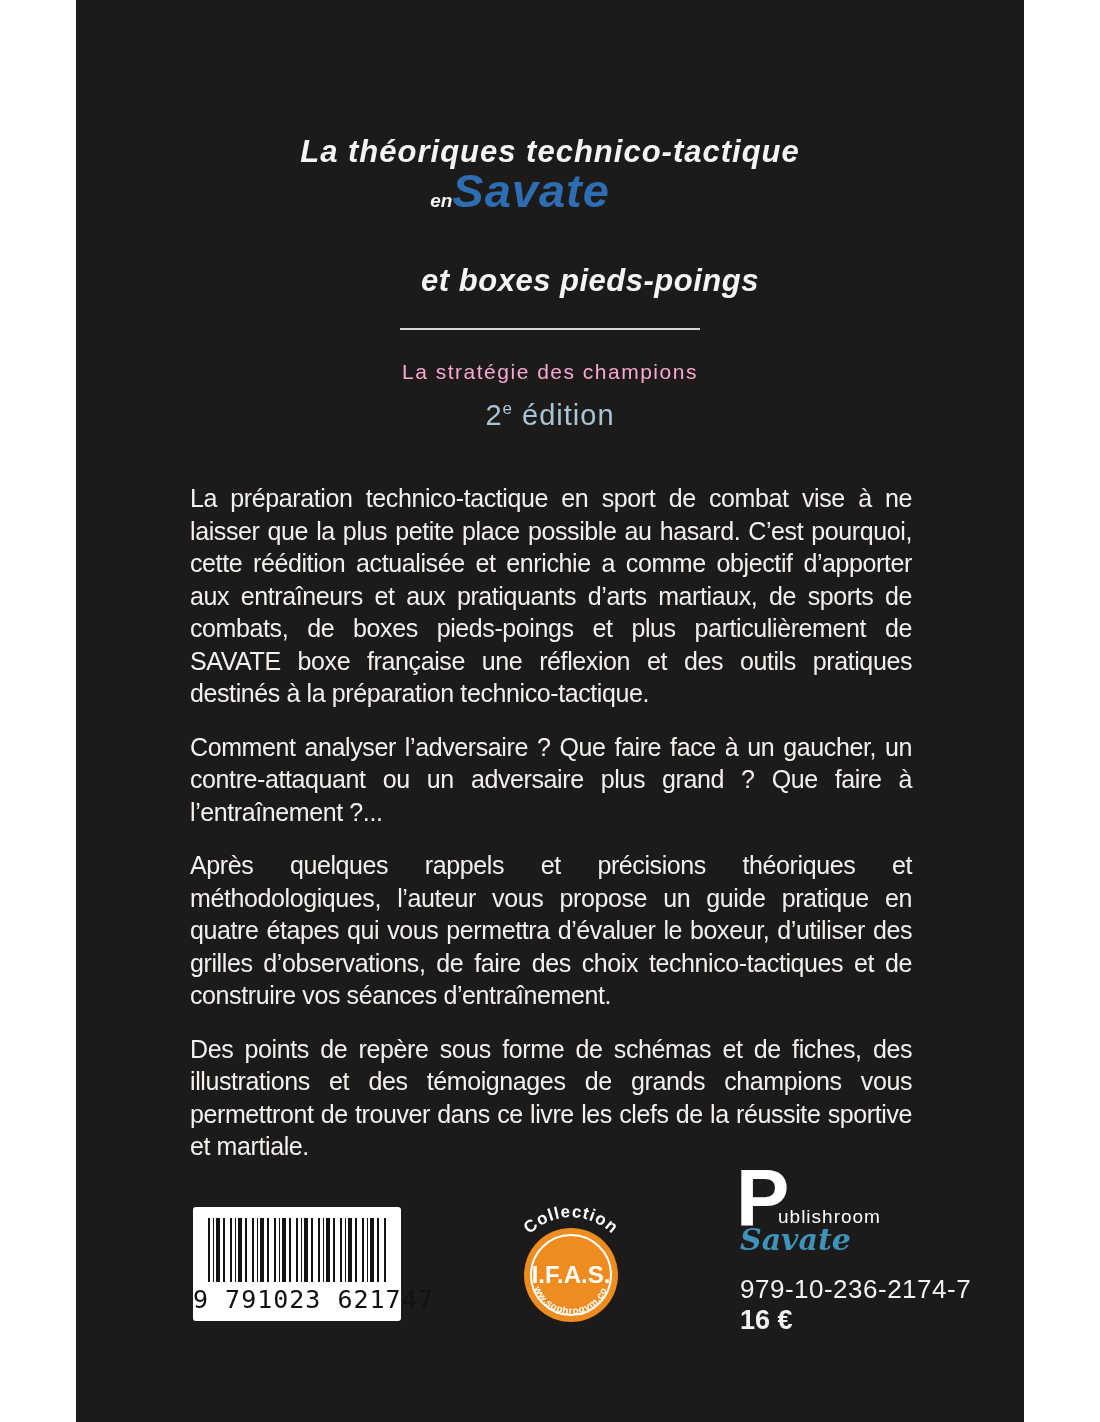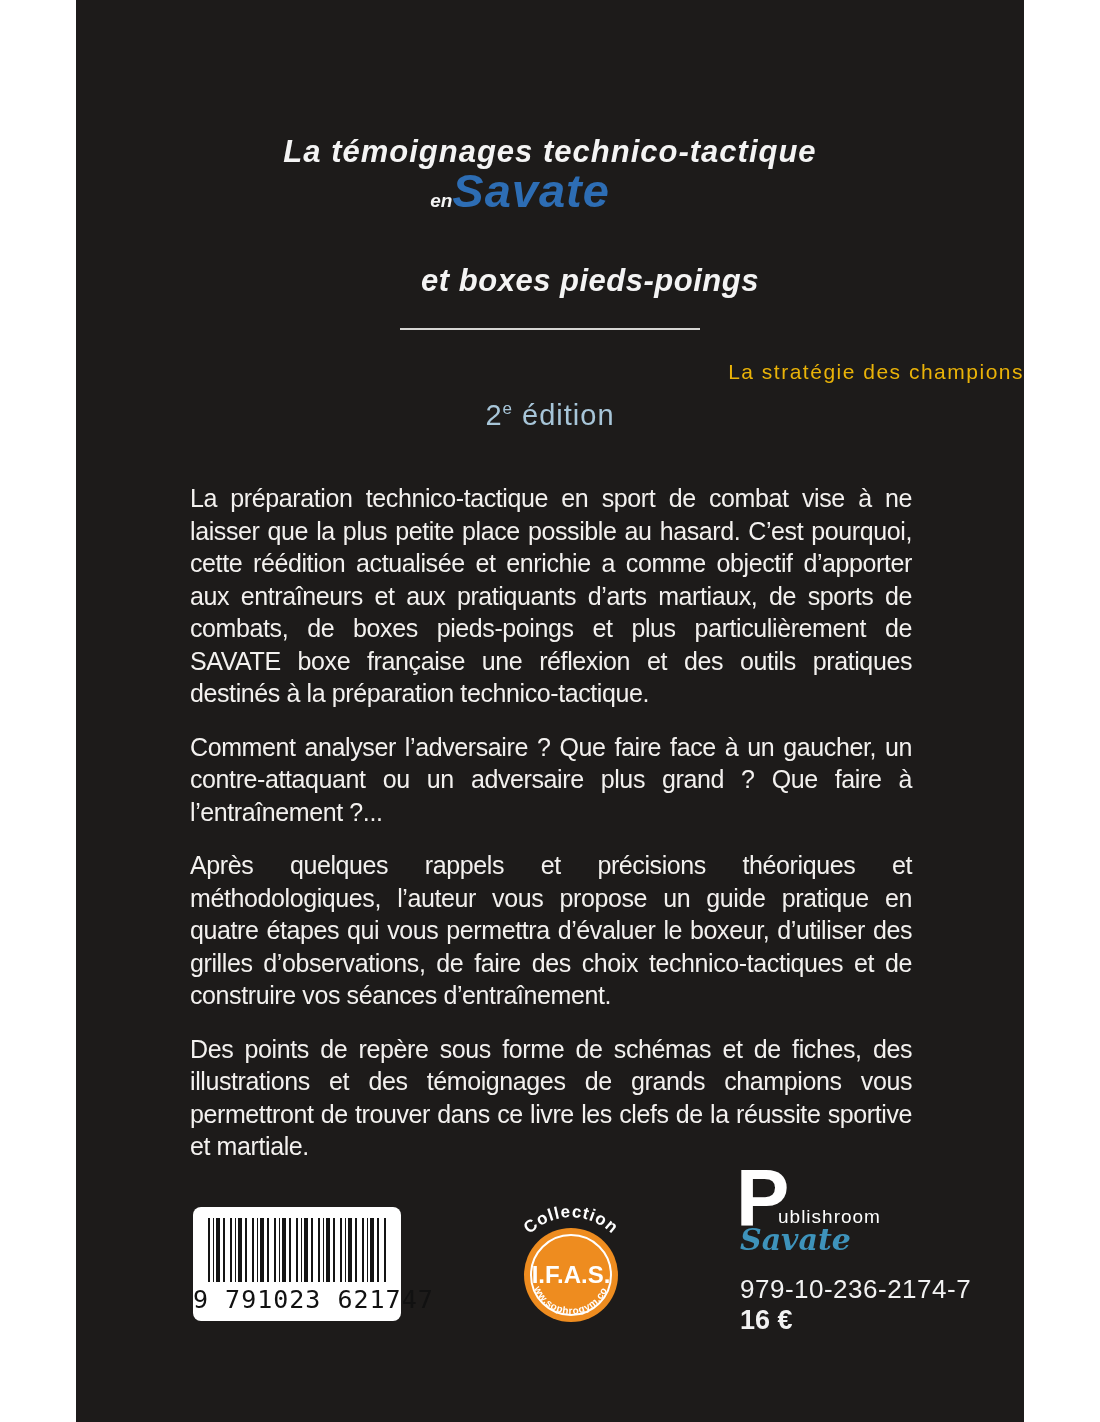--- a/index.html
+++ b/index.html
@@ -38,43 +38,43 @@
     top: 263px; font-size: 31px; font-weight: bold; font-style: italic;
     color: #f4f4f4; transform: translateX(40px); letter-spacing: 0.5px;
   }
 
   .divider {
     position: absolute; left: 324px; top: 328px; width: 300px; height: 2px;
     background: #d6d5d3;
   }
 
   .subtitle {
-    position: absolute; left: 0; right: 0; top: 360px; text-align: right;
-    font-size: 21px; letter-spacing: 1.5px; color: #eab308;
+    position: absolute; left: 0; right: 0; top: 360px; text-align: center;
+    font-size: 21px; letter-spacing: 1.5px; color: #f9a8d4;
   }
 
   .edition {
     position: absolute; left: 0; right: 0; top: 399px; text-align: center;
     font-size: 29px; color: var(--edition-blue, #a7c5d8); letter-spacing: 1px;
   }
   .edition sup { font-size: 17px; }
   .edition .ed-word { margin-left: 9px; }
 
   
   .body-text {
     position: absolute; left: 114px; top: 482px; width: 722px;
     font-size: 25px; line-height: 32.5px; letter-spacing: -0.4px;
     text-align: justify; color: var(--text, #f3f1ef);
   }
   .body-text p { margin-bottom: 21px; }
 
   
   .barcode-box {
     position: absolute; left: 117px; top: 1207px; width: 208px; height: 114px;
-    background: #ffffff; border-radius: 8px;
+    background: #ffffff; border-radius: 3px;
   }
   .barcode-bars {
     margin: 11px 15px 0 15px; height: 64px;
     background: repeating-linear-gradient(90deg,
       #141414 0px, #141414 2px,
       #ffffff 2px, #ffffff 5px,
       #141414 5px, #141414 6px,
       #ffffff 6px, #ffffff 8px,
       #141414 8px, #141414 12px,
       #ffffff 12px, #ffffff 15px,
@@ -116,21 +116,21 @@
     position: absolute; left: 664px; top: 1305px;
     font-size: 27px; font-weight: bold; color: #f2f2f2;
   }
 </style>
 </head>
 <body>
 
 <div class="page">
   <div class="cover">
 
-    <div class="t-line title-1">La témoignages technico-tactique</div>
+    <div class="t-line title-1">La théoriques technico-tactique</div>
     <div class="t-line title-2">
       <span class="en">en</span><span class="savate">Savate</span>
     </div>
     <div class="t-line title-4">et boxes pieds-poings</div>
 
     <div class="divider"></div>
 
     <div class="subtitle">La stratégie des champions</div>
 
     <div class="edition">

